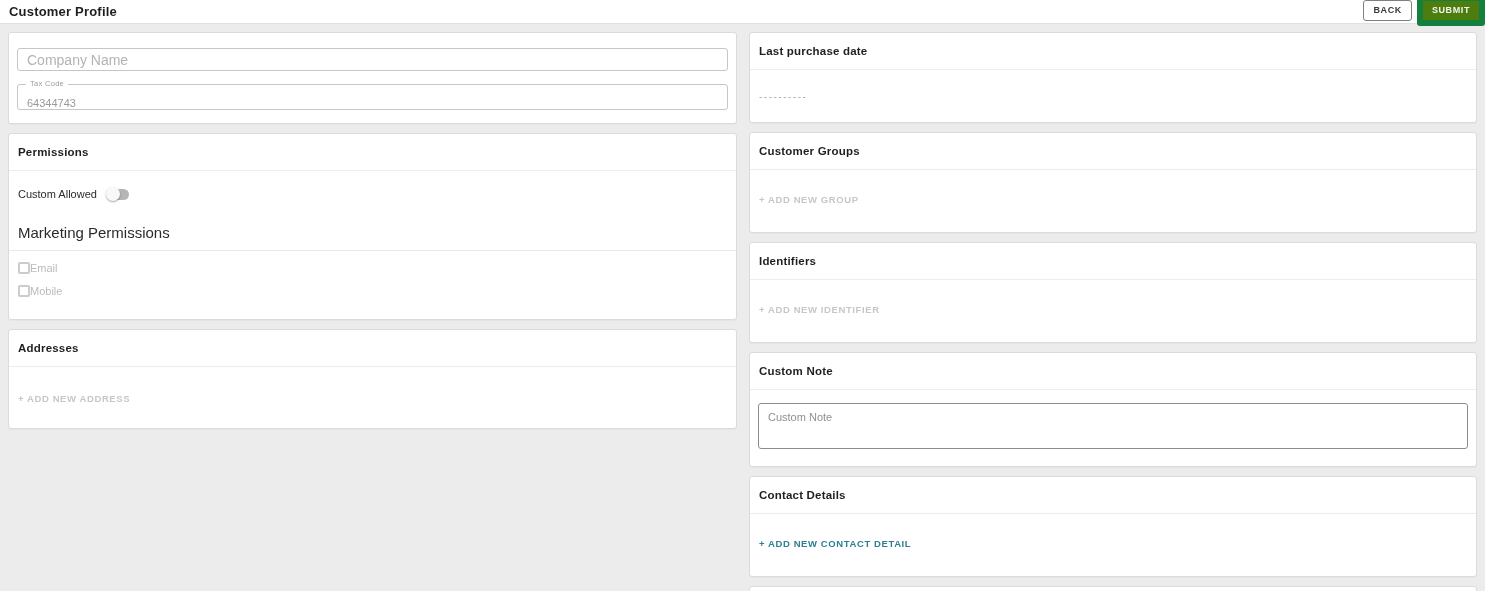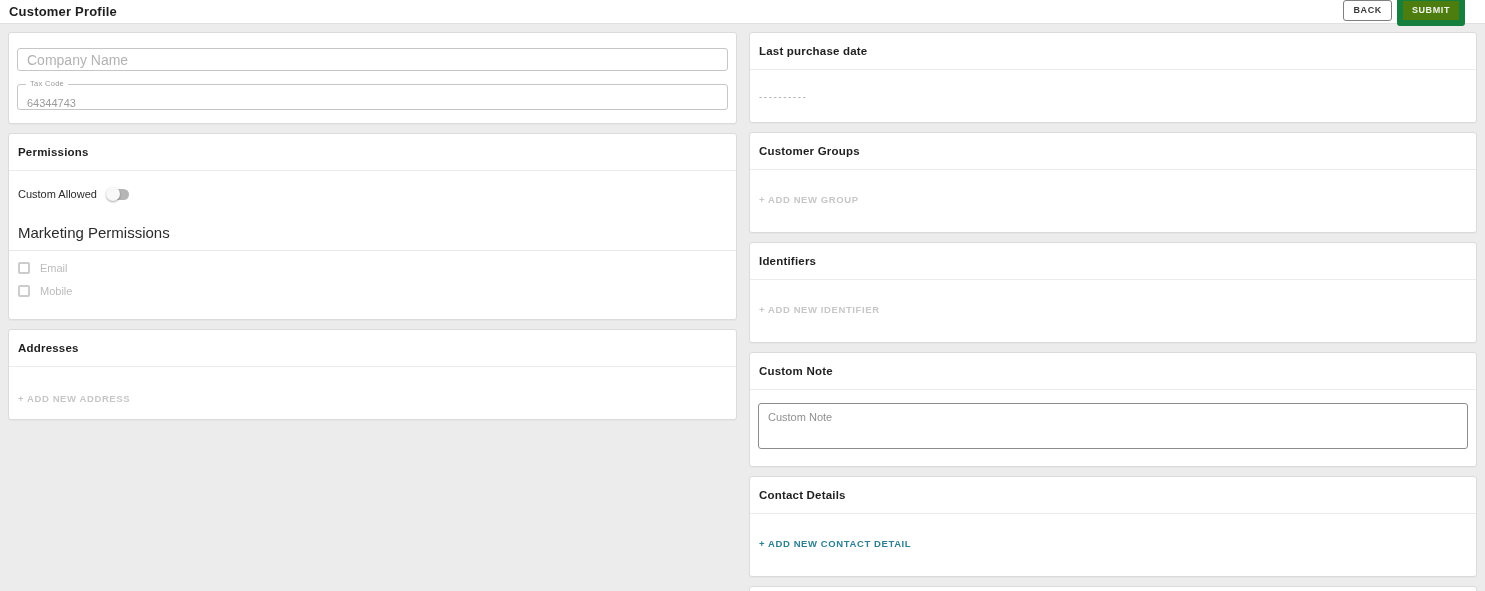--- a/index.html
+++ b/index.html
@@ -7,21 +7,21 @@
   body {
     width:1485px; height:591px; overflow:hidden;
     background:#ececec;
     font-family:"Liberation Sans", sans-serif;
     color:#222;
   }
   
   .topbar {
     height:24px; background:#ffffff; border-bottom:1px solid #e0e0e0;
     display:flex; align-items:center; justify-content:space-between;
-    padding:0 20px 0 9px;
+    padding:0 0 0 9px;
   }
   .page-title { font-size:13px; font-weight:700; color:#1e1e1e; letter-spacing:0.2px; }
   .topbar-actions { display:flex; align-items:center; gap:5px; padding-bottom:2px; }
   .btn {
     font-family:"Liberation Sans", sans-serif;
     font-size:9px; font-weight:700; letter-spacing:0.6px;
     border-radius:3px; padding:5px 9px; cursor:pointer; line-height:1;
   }
   .btn-back { background:#ffffff; color:#3a3a3a; border:1px solid #7f7f7f; }
   .btn-submit { background:#4d7c0f; color:rgba(255,255,255,0.92); border:6px solid #15803d; }
@@ -70,29 +70,29 @@
     position:relative; width:21px; height:11px; border-radius:6px;
     background:#b5b5b5; margin-left:11px; flex:none; cursor:pointer;
   }
   .switch .thumb {
     position:absolute; left:-2px; top:-2px; width:14px; height:14px;
     border-radius:50%; background:#f8f8f8;
     box-shadow:0 1px 2px rgba(0,0,0,0.35);
   }
   .sub-label { margin-top:24px; font-size:15px; color:#2b2b2b; }
   .sub-divider { border-bottom:1px solid #e9e9e9; margin:9px -9px 4px; }
-  .cb-row { display:flex; align-items:center; gap:10px; margin-top:11px; cursor:pointer; }
+  .cb-row { display:flex; align-items:center; margin-top:11px; cursor:pointer; }
   .cb {
     width:12px; height:12px; border:2px solid #cccccc; border-radius:2px; flex:none;
     background:#fff;
   }
   .cb-label { font-size:11px; color:#bcbcbc; }
 
   
-  .add-body { padding:21px 9px 13px;text-decoration:underline; }
+  .add-body { padding:21px 9px 22px;text-decoration:underline; }
   .add-body-sm { padding:19px 9px 25px; }
   .add-link {
     font-size:9.5px; font-weight:600; letter-spacing:0.6px; color:#c7c7c7;
     cursor:pointer; display:inline-block;
   }
   .add-link.accent { color:#2d7f93; }
 
   
   .einvoice-body { padding:13px 8px 11px; }
   .selectbox {

